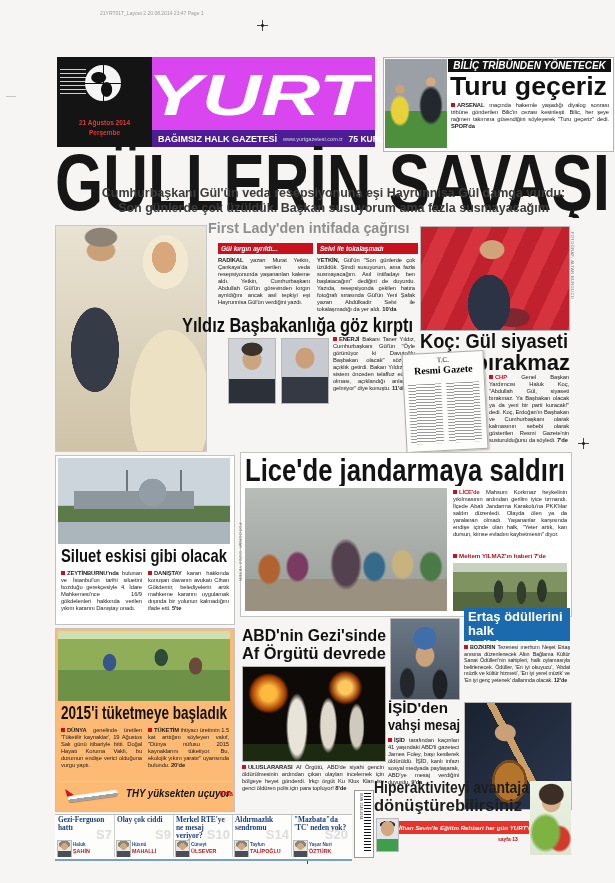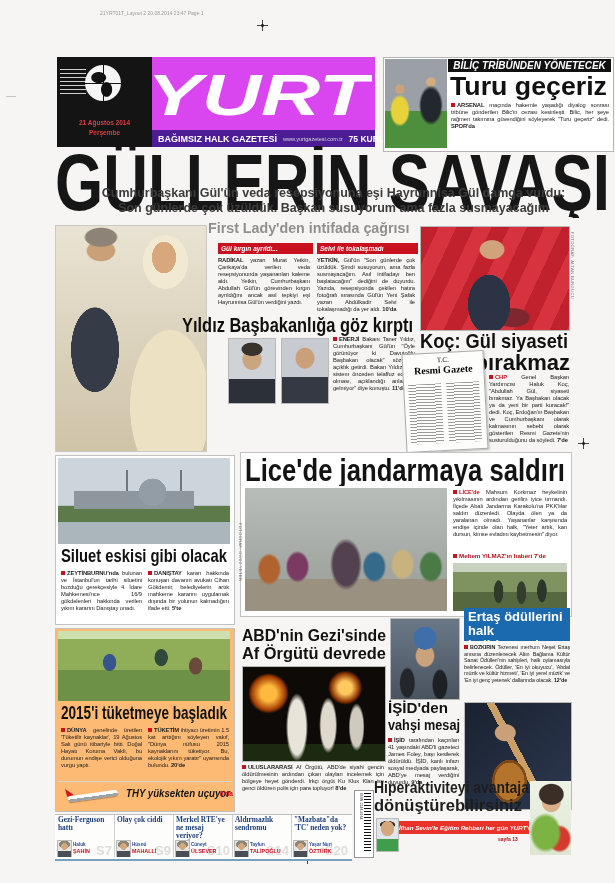--- a/index.html
+++ b/index.html
@@ -16,21 +16,21 @@
   .regmark{position:absolute;width:11px;height:11px;
     background:
       radial-gradient(circle 1.5px at 50% 50%,#222 90%,transparent),
       linear-gradient(#444,#444) 50% 0/1px 100% no-repeat,
       linear-gradient(#444,#444) 0 50%/100% 1px no-repeat}
   .tick{position:absolute;background:#c7c7c5}
   svg text{font-family:"Liberation Sans",sans-serif}
   .deckline{position:absolute;left:55px;width:557px;text-align:center;font-weight:bold;color:#3c3c3c;font-size:12.5px;line-height:15px;white-space:nowrap}
   .colcell{position:absolute;top:815px;width:59px;height:42px;border-right:1px solid #cfcfcd;overflow:hidden}
   .colcell .ttl{position:absolute;left:3px;top:1px;width:53px;font-family:"Liberation Serif",serif;font-weight:bold;font-size:7.4px;line-height:8.2px;color:#1c3d7a}
-  .colcell .pg{position:absolute;right:2px;top:28px;font-size:13px;font-weight:bold;color:#dedddb}
+  .colcell .pg{position:absolute;right:2px;top:12px;font-size:13px;font-weight:bold;color:#dedddb}
   .colcell .face{position:absolute;left:2px;top:25px;width:13px;height:16px;border:1px solid #b9b9b7;
     background:radial-gradient(circle 3.5px at 50% 34%,#d2a87e 90%,transparent),
     radial-gradient(ellipse 6px 4px at 50% 22%,#8d8478 90%,transparent),
     linear-gradient(#e7e5e2 60%,#4a4f57 60%)}
   .colcell .fn{position:absolute;left:18px;top:27px;font-size:4.6px;font-weight:bold;color:#2a4a9a}
   .colcell .ln{position:absolute;left:18px;top:33px;font-size:5.4px;font-weight:bold;color:#c8101e}
   
   .ph-couple{background:
     radial-gradient(ellipse 17px 10px at 30% 5%,#8d8376 90%,transparent),
     radial-gradient(ellipse 15px 11px at 30% 11%,#c9a078 90%,transparent),

